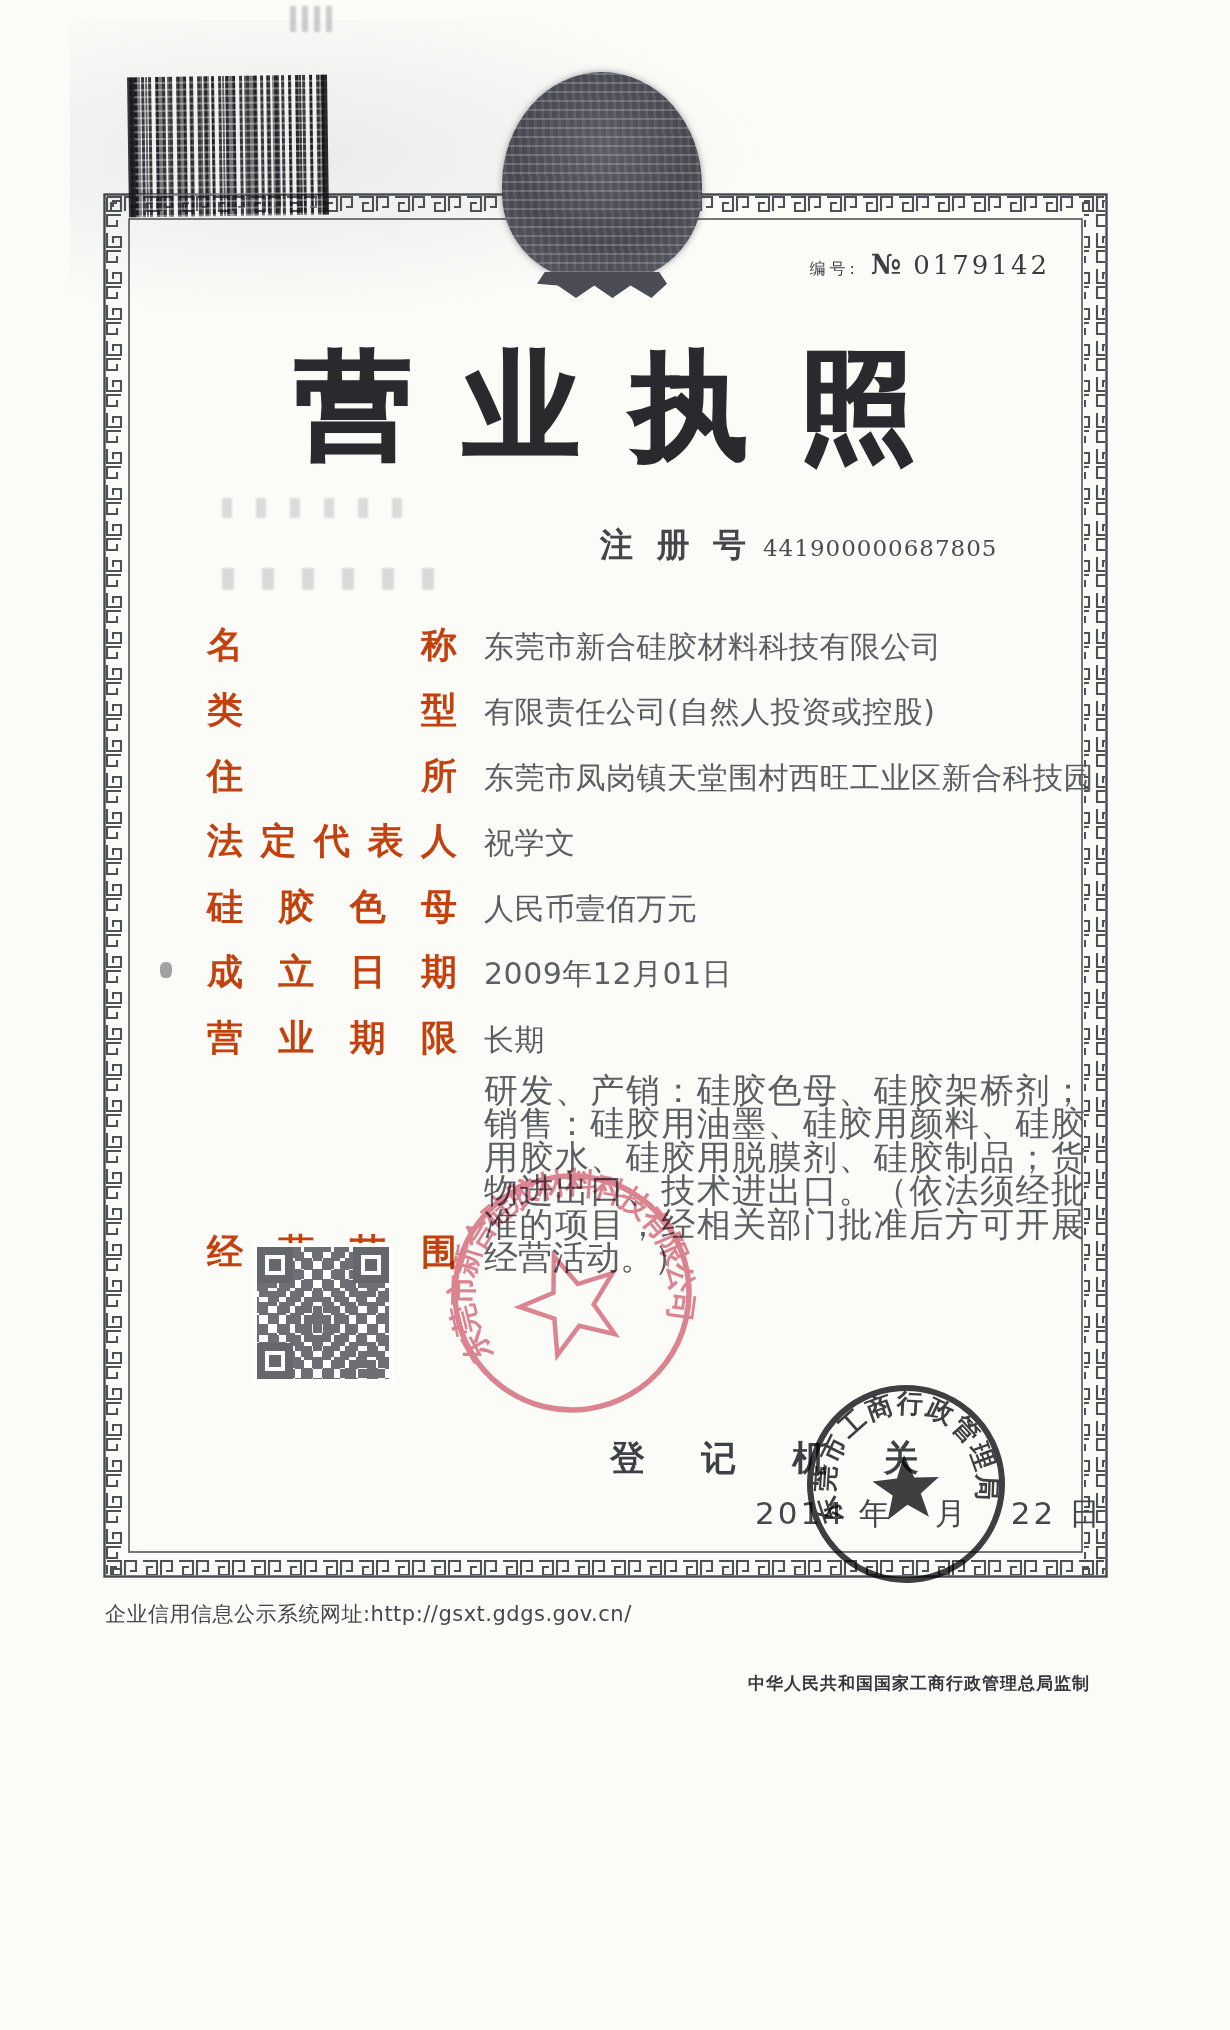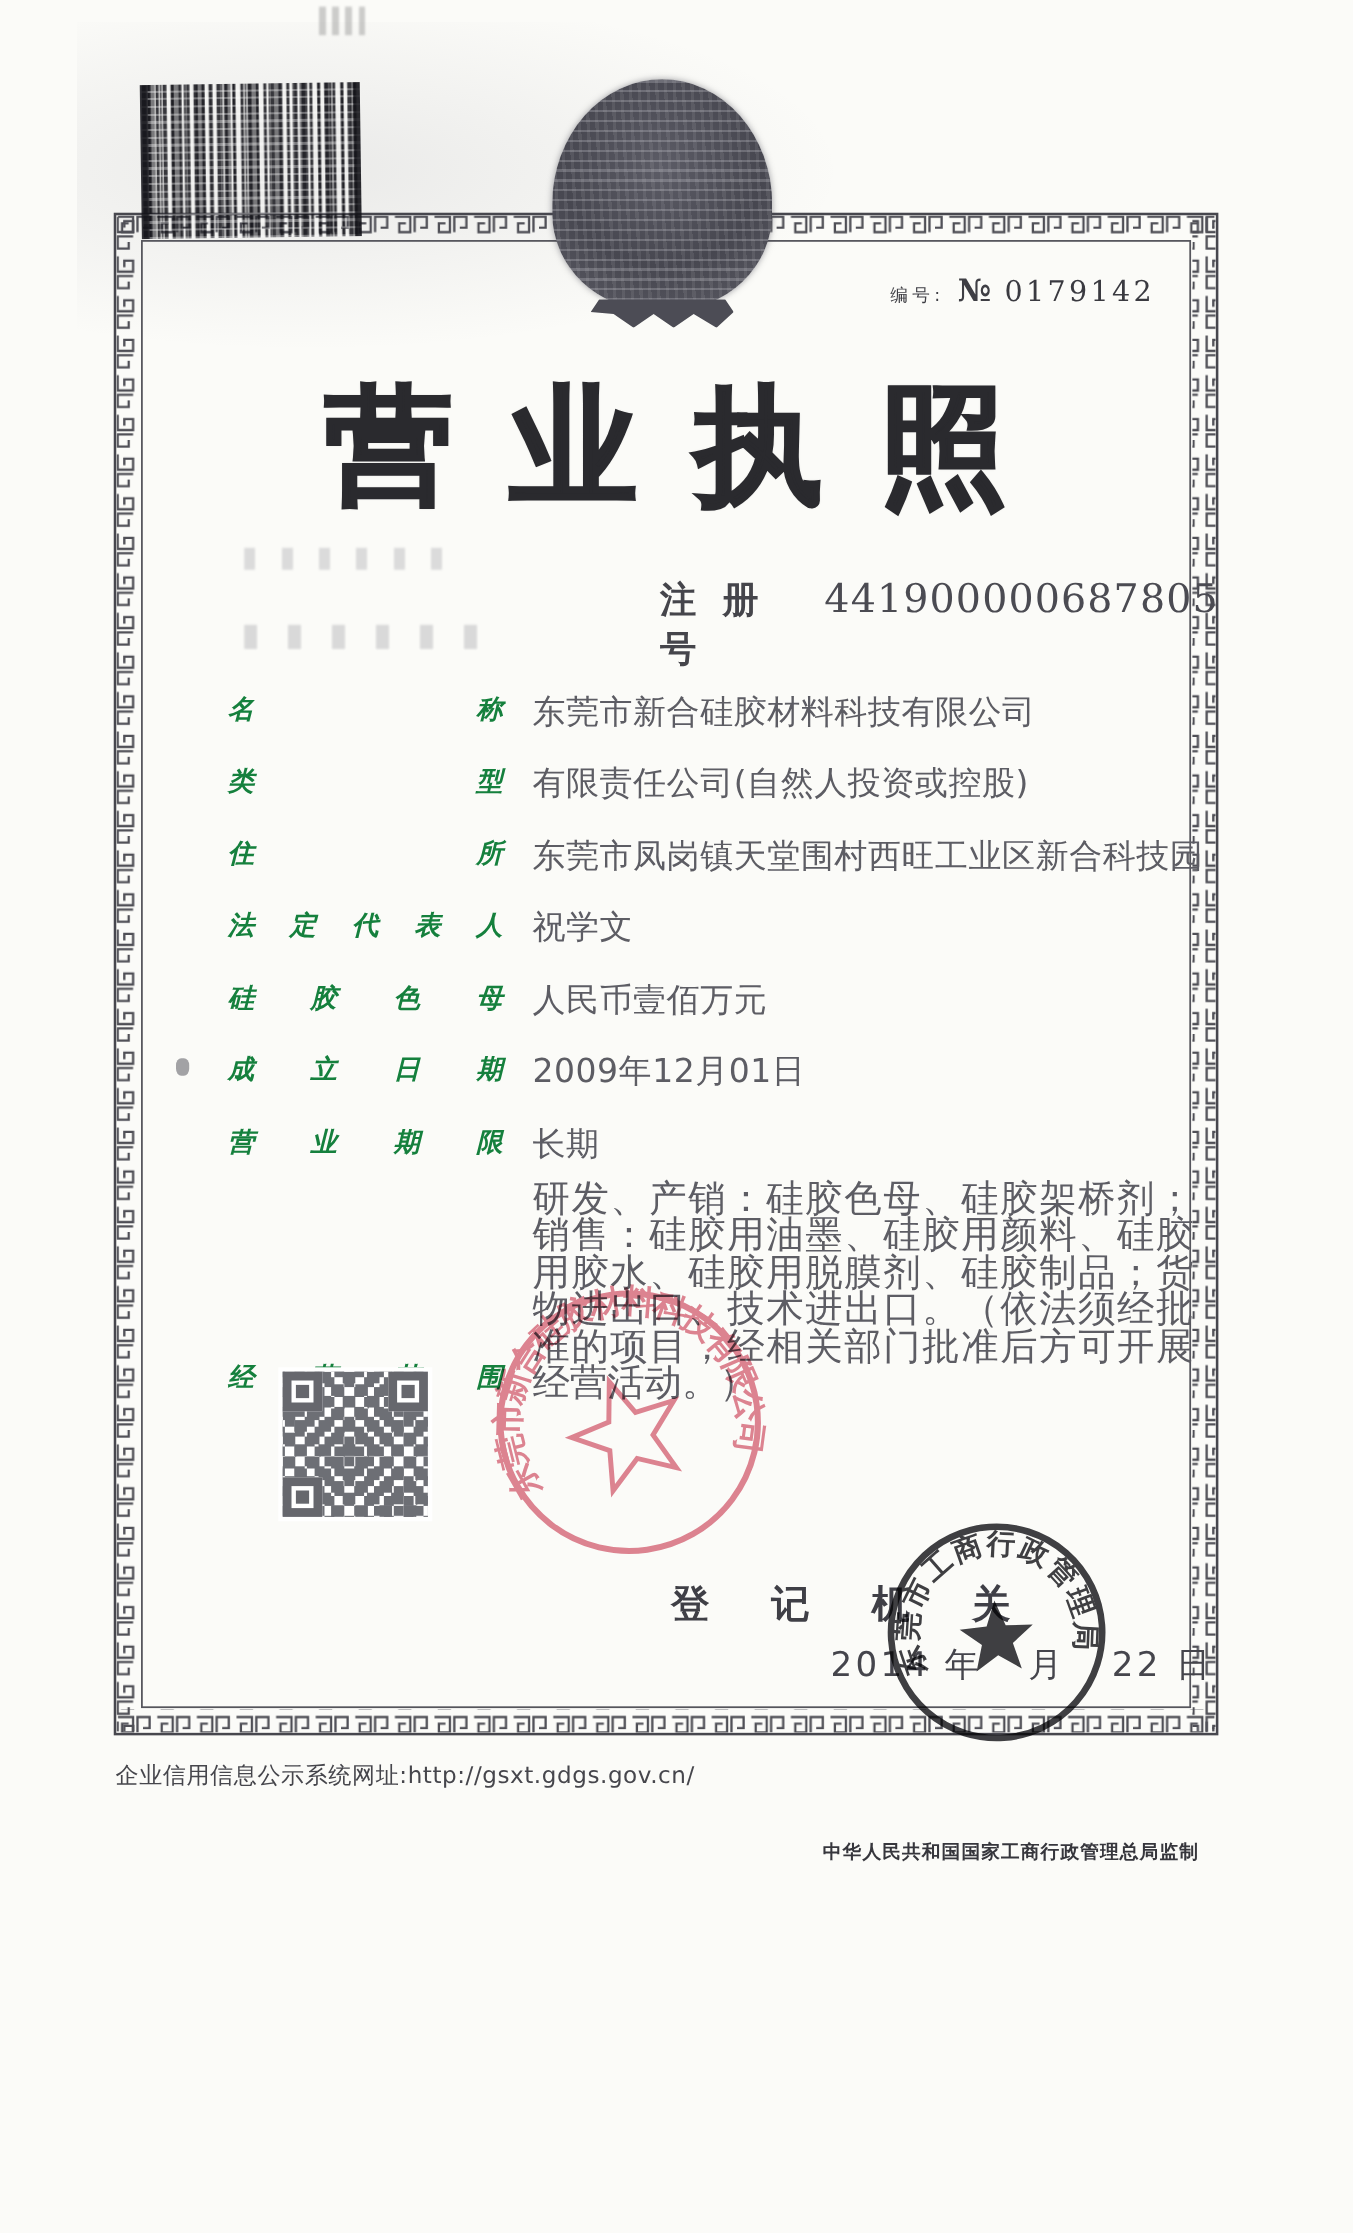--- a/index.html
+++ b/index.html
@@ -71,32 +71,31 @@
     text-shadow:0 0 2px rgba(40,40,46,.6);
     font-family:"DejaVu Sans", sans-serif;
   }
 
   
   .regno {
     position:absolute; left:497px; top:330px; z-index:2;
     display:flex; align-items:baseline; gap:11px;
   }
   .regno-label { font-size:33px; letter-spacing:6px; color:#45454b; font-weight:600; }
-  .regno-number { font-size:36px; font-family:"DejaVu Serif", serif; letter-spacing:1px; color:#4b4b52; }
+  .regno-number { font-size:23px; font-family:"DejaVu Serif", serif; letter-spacing:1px; color:#4b4b52; }
 
   
   .fields { position:absolute; left:104px; top:419px; width:878px; z-index:2; }
   .field-row { display:flex; align-items:center; height:65.5px; }
   .field-row.scope { height:auto; align-items:flex-end; }
   .field-label {
     width:250px; flex:0 0 250px; margin-right:27px;
-    font-size:24px; line-height:46px; font-weight:600; color:#15803d;
+    font-size:36px; line-height:46px; font-weight:600; color:#c2410c;
     text-align:justify; text-align-last:justify; text-justify:inter-character;
     font-family:"DejaVu Sans", sans-serif;
-    font-style:italic;
   }
   .field-value {
     font-size:30px; color:#5d5d64; padding-top:5px; letter-spacing:.5px;
     white-space:nowrap;
   }
   .field-row.scope .field-value {
     white-space:normal; width:601px; font-size:34px; line-height:33.5px;
     padding-top:3px; letter-spacing:0; text-align:justify;
   }
 

